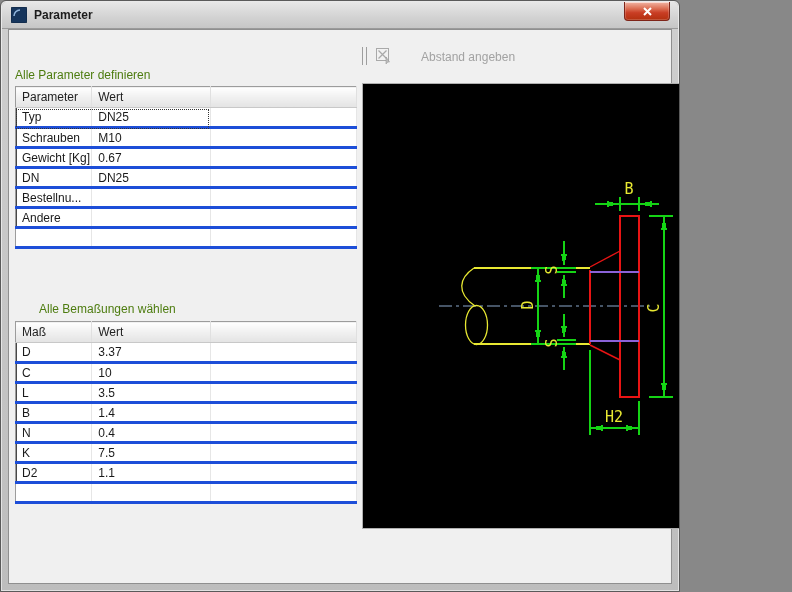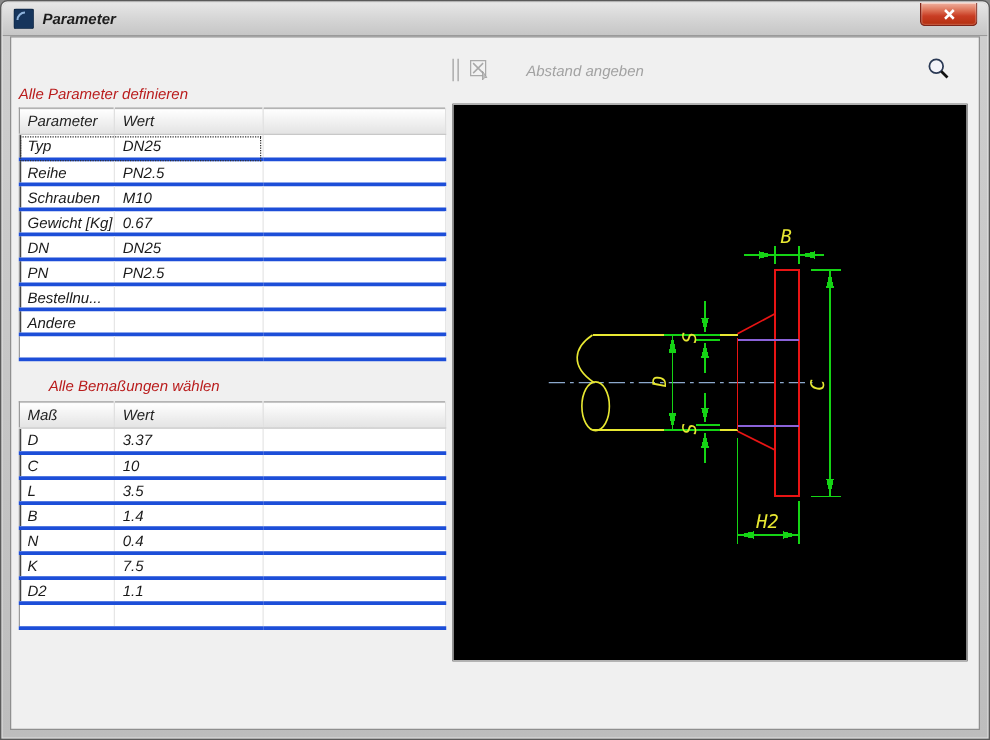--- a/index.html
+++ b/index.html
@@ -1,24 +1,23 @@
 <!DOCTYPE html>
 <html><head>
 <meta charset="utf-8">
 <style>
   html,body { margin:0; padding:0; background:#888; font-family:"Liberation Sans", sans-serif; }
   * { box-sizing:border-box; }
 
   .window {
-    position:relative; width:792px; height:592px;
+    position:relative; width:680px; height:592px;
     background:linear-gradient(#cfcfcf,#bdbdbd);
     border:1px solid #5a5a5a; border-radius:6px 6px 0 0;
     box-shadow:inset 0 0 0 1px rgba(255,255,255,.55);
     overflow:hidden;
-    font-style:italic;
   }
   .titlebar {
     position:absolute; left:1px; right:1px; top:1px; height:27px;
     border-radius:5px 5px 0 0;
     background:linear-gradient(#e7e7e7,#d2d2d2 60%,#c6c6c6);
     border-bottom:1px solid #9a9a9a;
   }
   .app-icon { position:absolute; left:9px; top:5px; width:16px; height:16px; }
   .title-text { position:absolute; left:32px; top:6px; font-size:12px; font-weight:700; color:#1c1c1c; }
   .close-btn {
@@ -35,21 +34,21 @@
   .abs { position:absolute; }
 
   
   .tb-sep { left:353px; top:17px; width:5px; height:18px;
     border-left:1px solid #9e9e9e; border-right:1px solid #9e9e9e; }
   .tb-pick { left:366px; top:17px; width:18px; height:18px; }
   .tb-hint { left:412px; top:20px; font-size:12px; color:#a2a2a2; }
   .tb-zoom { left:731px; top:15px; width:22px; height:22px; cursor:pointer; }
 
   
-  .sec-label { font-size:12px; color:#b91c1c; }
+  .sec-label { font-size:12px; color:#4d7c0f; }
 
   
   .grid-wrap { position:absolute; }
   table.grid { border-collapse:collapse; table-layout:fixed; width:342px;
     background:#fff; font-size:12px; color:#1a1a1a;
     border:1px solid #9c9c9c; }
   table.grid th { height:21px; font-weight:normal; text-align:left; padding:0 6px;
     background:linear-gradient(#ffffff,#efefef 55%,#e3e3e3);
     border-bottom:1px solid #c8c8c8; border-right:1px solid #e0e0e0; color:#222; }
   table.grid td { height:20px; padding:0 6px; overflow:hidden; white-space:nowrap;
@@ -118,42 +117,32 @@
           <th>Parameter</th>
           <th>Wert</th>
           <th></th>
         </tr>
         <tr>
               <td class="name">Typ</td>
               <td>DN25</td>
               <td></td>
             </tr>
         <tr>
-              <td class="name">Reihe</td>
-              <td>PN2.5</td>
-              <td></td>
-            </tr>
-        <tr>
               <td class="name">Schrauben</td>
               <td>M10</td>
               <td></td>
             </tr>
         <tr>
               <td class="name">Gewicht [Kg]</td>
               <td>0.67</td>
               <td></td>
             </tr>
         <tr>
               <td class="name">DN</td>
               <td>DN25</td>
-              <td></td>
-            </tr>
-        <tr>
-              <td class="name">PN</td>
-              <td>PN2.5</td>
               <td></td>
             </tr>
         <tr>
               <td class="name">Bestellnu...</td>
               <td></td>
               <td></td>
             </tr>
         <tr>
               <td class="name">Andere</td>
               <td></td>

